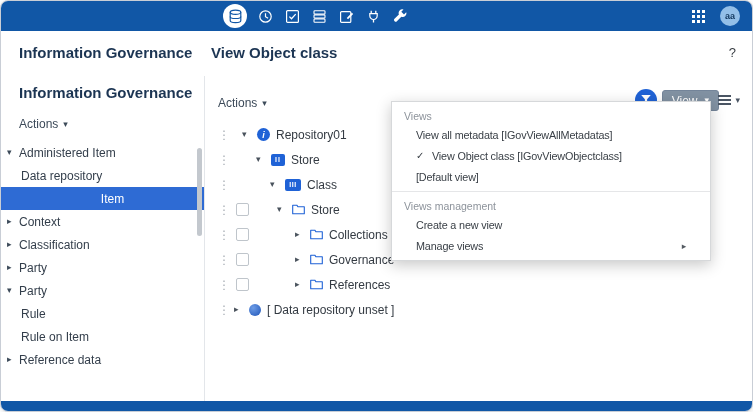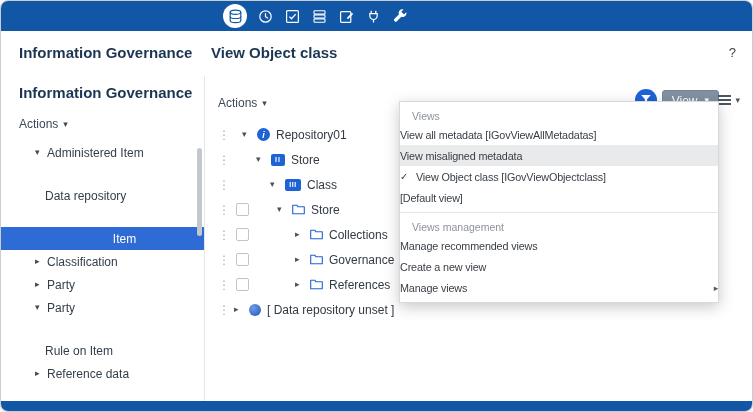--- a/index.html
+++ b/index.html
@@ -24,22 +24,22 @@
   .help-btn{ position:absolute; right:16px; top:44px; font-size:13px; color:#3a3f45; cursor:pointer; }
 
   
   .sidebar{ position:absolute; left:0; top:75px; width:204px; bottom:10px; border-right:1px solid #e3e6ea; background:#fff; }
   .sidebar-title{ margin:8px 0 0 18px; font-size:15px; font-weight:700; color:#1c3553; }
   .actions-trigger{ margin:16px 0 10px 18px; font-size:12px; color:#3c4a59; display:flex; align-items:center;
                     gap:5px; cursor:pointer; width:max-content; }
   .car{ width:12px; display:inline-block; font-size:9px; line-height:1; color:#3c4a59; text-align:left; }
   .car.down::before{ content:"▾"; }
   .car.right::before{ content:"▸"; }
-  .snav{ height:23px; display:flex; align-items:center; font-size:12px; color:#333e4b; cursor:pointer; padding-left:34px; }
-  .snav.l1{ padding-left:44px;margin-top:20px; }
+  .snav{ height:23px; display:flex; align-items:center; font-size:12px; color:#333e4b; cursor:pointer; padding-left:6px; }
+  .snav.l1{ padding-left:20px; }
   .snav.sel{ background:#2e6bd4; color:#fff;justify-content:center; }
   .sb-thumb{ position:absolute; right:2px; top:72px; width:5px; height:88px; background:#c3c8ce; border-radius:3px; cursor:pointer; }
 
   
   .main{ position:absolute; left:204px; top:75px; right:0; bottom:10px; background:#fff; }
   .main-actions{ position:absolute; left:13px; top:20px; font-size:12px; color:#3c4a59; display:flex;
                  align-items:center; gap:5px; cursor:pointer; }
   .filter-btn{ position:absolute; right:95px; top:13px; width:22px; height:22px; border-radius:50%;
                background:#1f62d6; border:0; display:flex; align-items:center; justify-content:center; cursor:pointer; }
   .view-btn{ position:absolute; right:33px; top:14px; height:21px; padding:0 9px; background:#8292a3;
@@ -65,24 +65,24 @@
             font-weight:700; font-style:italic; }
   .ic-info::before{ content:"i"; }
   .ic-box{ height:12px; border-radius:2px; background:#1f62d6; color:#fff; font-size:7px; font-weight:700; }
   .ic-store{ width:14px; } .ic-store::before{ content:"II"; letter-spacing:1px; }
   .ic-class{ width:16px; } .ic-class::before{ content:"III"; letter-spacing:.6px; }
   .ic-sphere{ width:12px; height:12px; border-radius:50%;
               background:radial-gradient(circle at 35% 32%, #6d9ce6, #1f55b8); }
   .tlabel{ margin-left:6px; }
 
   
-  .vmenu{ position:absolute; left:398px; top:100px; width:320px; background:#fff; border:1px solid #d6d8da;
+  .vmenu{ position:absolute; left:390px; top:100px; width:320px; background:#fff; border:1px solid #d6d8da;
           box-shadow:0 4px 14px rgba(0,0,0,.22); padding:4px 0; z-index:20; }
   .mh{ padding:4px 12px 2px; font-size:10.5px; color:#8d939b; }
-  .mi{ height:21px; display:flex; align-items:center; padding:0 0; font-size:10.8px; letter-spacing:-.15px;
+  .mi{ height:21px; display:flex; align-items:center; padding:0 24px; font-size:10.8px; letter-spacing:-.15px;
        color:#3a4047; cursor:pointer; white-space:nowrap; overflow:hidden; }
   .mi.hl{ background:#e9eaec; }
   .chk{ width:11px; margin-right:5px; font-size:10px; color:#3a4047; flex:0 0 auto; }
   .chk::before{ content:"✓"; }
   .subc{ margin-left:auto; color:#555b62; font-size:9px; }
   .subc::before{ content:"▸"; }
   .msep{ border-top:1px solid #e5e6e8; margin:4px 0; }
 
   .bottombar{ position:absolute; left:0; right:0; bottom:0; height:10px; background:#1157a6; }
 </style>
@@ -131,20 +131,38 @@
             <path d="M3.8 4.6 h7.4 v2.2 a3.7 3.7 0 0 1 -7.4 0 Z" fill="none" stroke="currentColor" stroke-width="1.2"></path>
             <path d="M7.5 10.6 V13.4" fill="none" stroke="currentColor" stroke-width="1.3"></path>
           </svg>
       </button>
       <button class="tb-btn">
         <svg width="15" height="15" viewBox="0 0 15 15">
             <path d="M13.2 3.2 a3.7 3.7 0 0 1 -4.9 4.6 L3.9 12.2 a1.7 1.7 0 0 1 -2.4 -2.4 L5.9 5.4 a3.7 3.7 0 0 1 4.6 -4.9 L8.3 2.7 l2.7 2.7 Z" fill="currentColor"></path>
           </svg>
       </button>
     </div>
+    <div class="topbar-right">
+      <button class="tb-btn">
+        <svg width="13" height="13" viewBox="0 0 13 13">
+            <g fill="currentColor">
+              <rect x="0" y="0" width="3" height="3"></rect>
+              <rect x="5" y="0" width="3" height="3"></rect>
+              <rect x="10" y="0" width="3" height="3"></rect>
+              <rect x="0" y="5" width="3" height="3"></rect>
+              <rect x="5" y="5" width="3" height="3"></rect>
+              <rect x="10" y="5" width="3" height="3"></rect>
+              <rect x="0" y="10" width="3" height="3"></rect>
+              <rect x="5" y="10" width="3" height="3"></rect>
+              <rect x="10" y="10" width="3" height="3"></rect>
+            </g>
+          </svg>
+      </button>
+      <div class="avatar">aa</div>
+    </div>
   </div>
 
   <div class="app-title">Information Governance</div>
   <div class="page-title">View Object class</div>
   <div class="help-btn">?</div>
 
   <aside class="sidebar">
     <div class="sidebar-title">Information Governance</div>
     <div class="actions-trigger">
       <span>Actions</span>
@@ -156,29 +174,36 @@
           <span>Administered Item</span>
         </div>
       <div class="snav l1">
           <span>Data repository</span>
         </div>
       <div class="snav l1 sel">
           <span>Item</span>
         </div>
       <div class="snav l0">
           <span class="car right"></span>
+          <span>Context</span>
+        </div>
+      <div class="snav l0">
+          <span class="car right"></span>
           <span>Classification</span>
         </div>
       <div class="snav l0">
           <span class="car right"></span>
           <span>Party</span>
         </div>
       <div class="snav l0">
           <span class="car down"></span>
           <span>Party</span>
+        </div>
+      <div class="snav l1">
+          <span>Rule</span>
         </div>
       <div class="snav l1">
           <span>Rule on Item</span>
         </div>
       <div class="snav l0">
           <span class="car right"></span>
           <span>Reference data</span>
         </div>
     </nav>
     <div class="sb-thumb"></div>
@@ -277,36 +302,30 @@
         <span class="tlabel">[ Data repository unset ]</span>
       </div>
     </div>
   </main>
 
   <div class="vmenu">
     <div class="mh">Views</div>
     <div class="mi">
         <span>View all metadata [IGovViewAllMetadatas]</span>
       </div>
-    <div class="mi hl">
-        <span>View misaligned metadata</span>
-      </div>
     <div class="mi">
         <span class="chk"></span>
         <span>View Object class [IGovViewObjectclass]</span>
       </div>
     <div class="mi">
         <span>[Default view]</span>
       </div>
     <div class="msep"></div>
     <div class="mh">Views management</div>
     <div class="mi">
-        <span>Manage recommended views</span>
-      </div>
-    <div class="mi">
         <span>Create a new view</span>
       </div>
     <div class="mi">
         <span>Manage views</span>
         <span class="subc"></span>
       </div>
   </div>
 
   <div class="bottombar"></div>
 </div>

